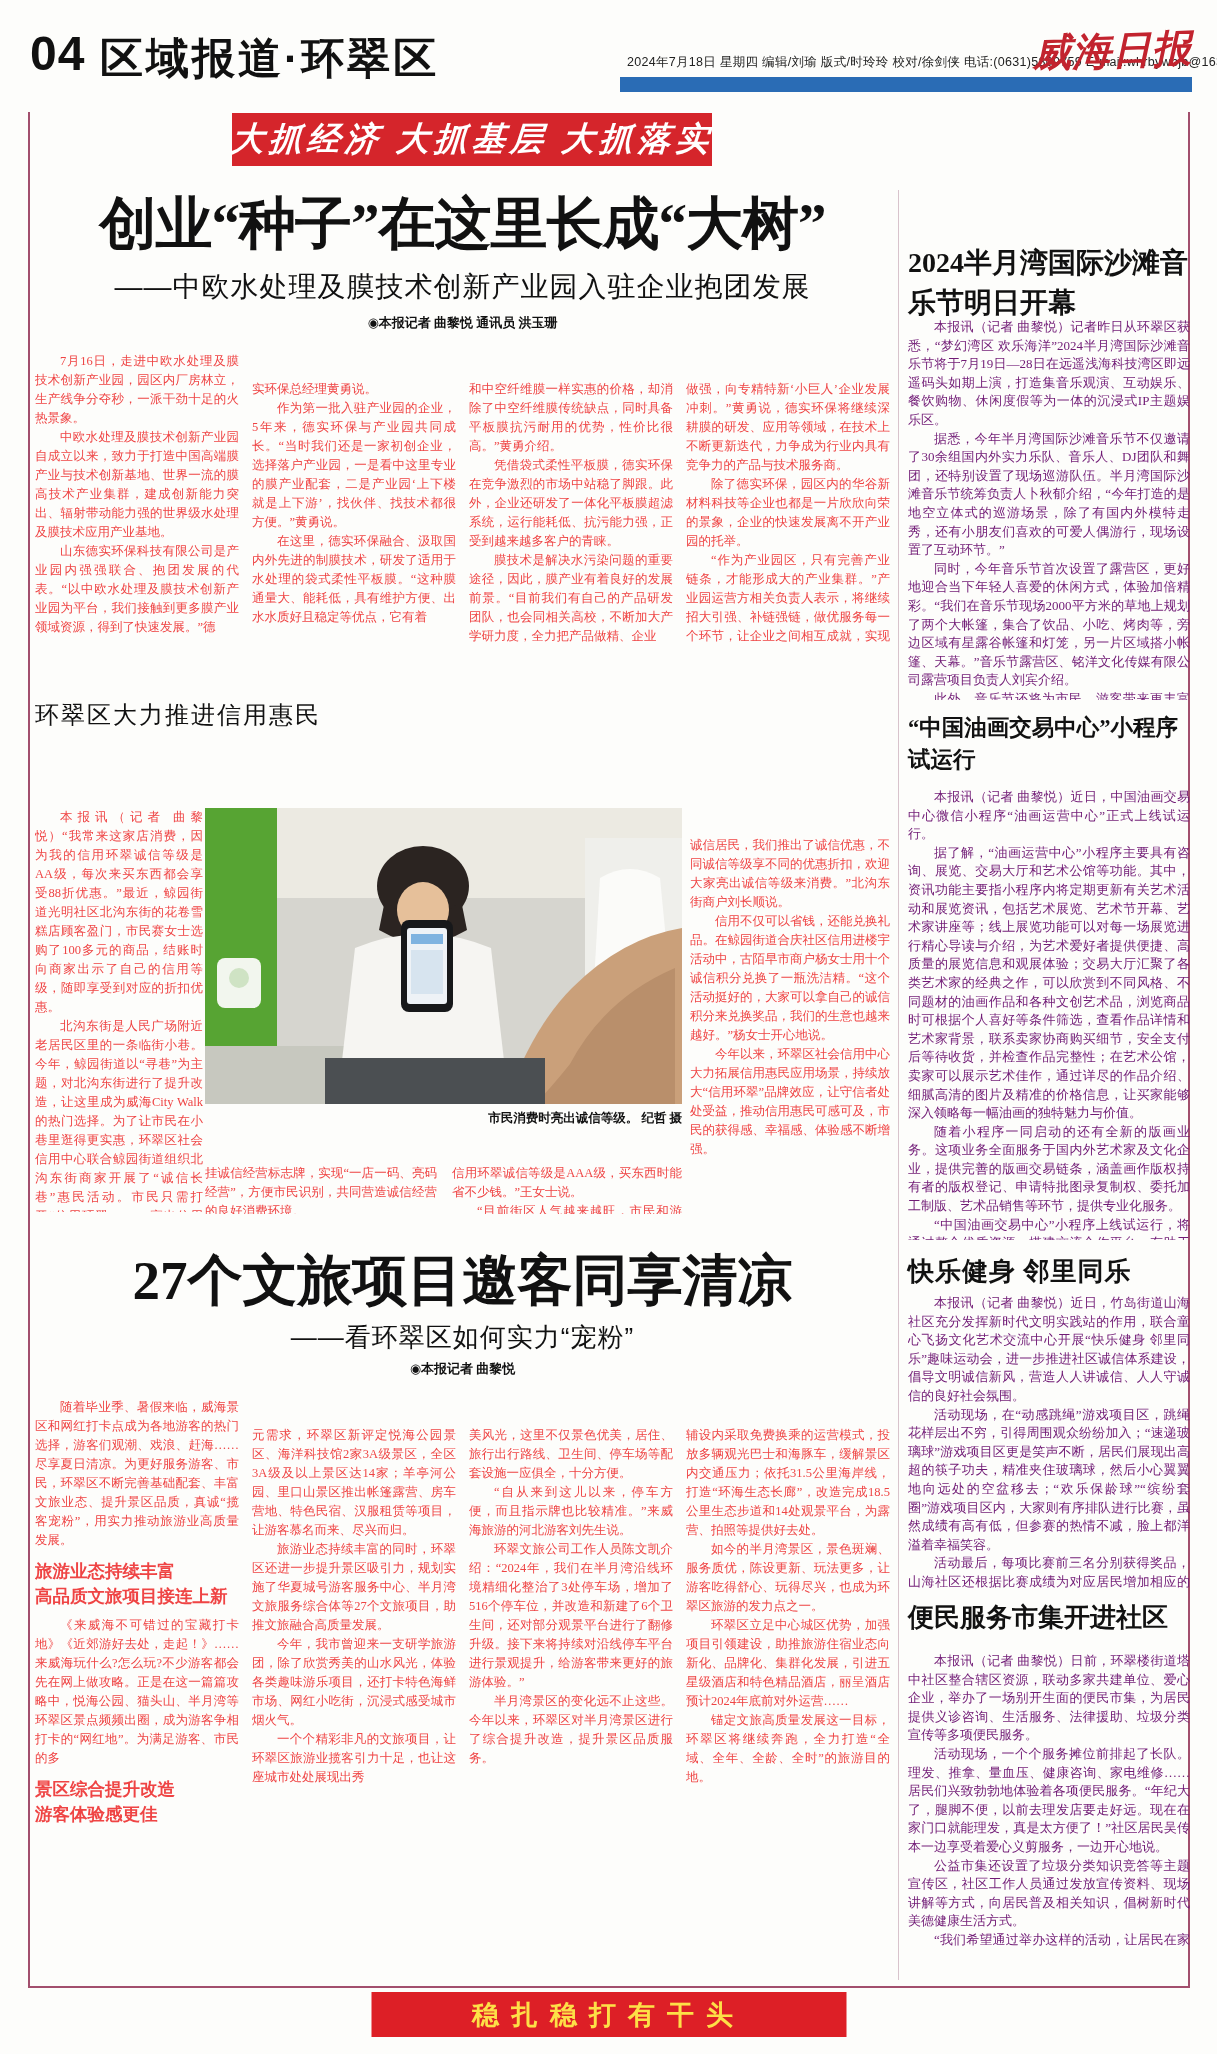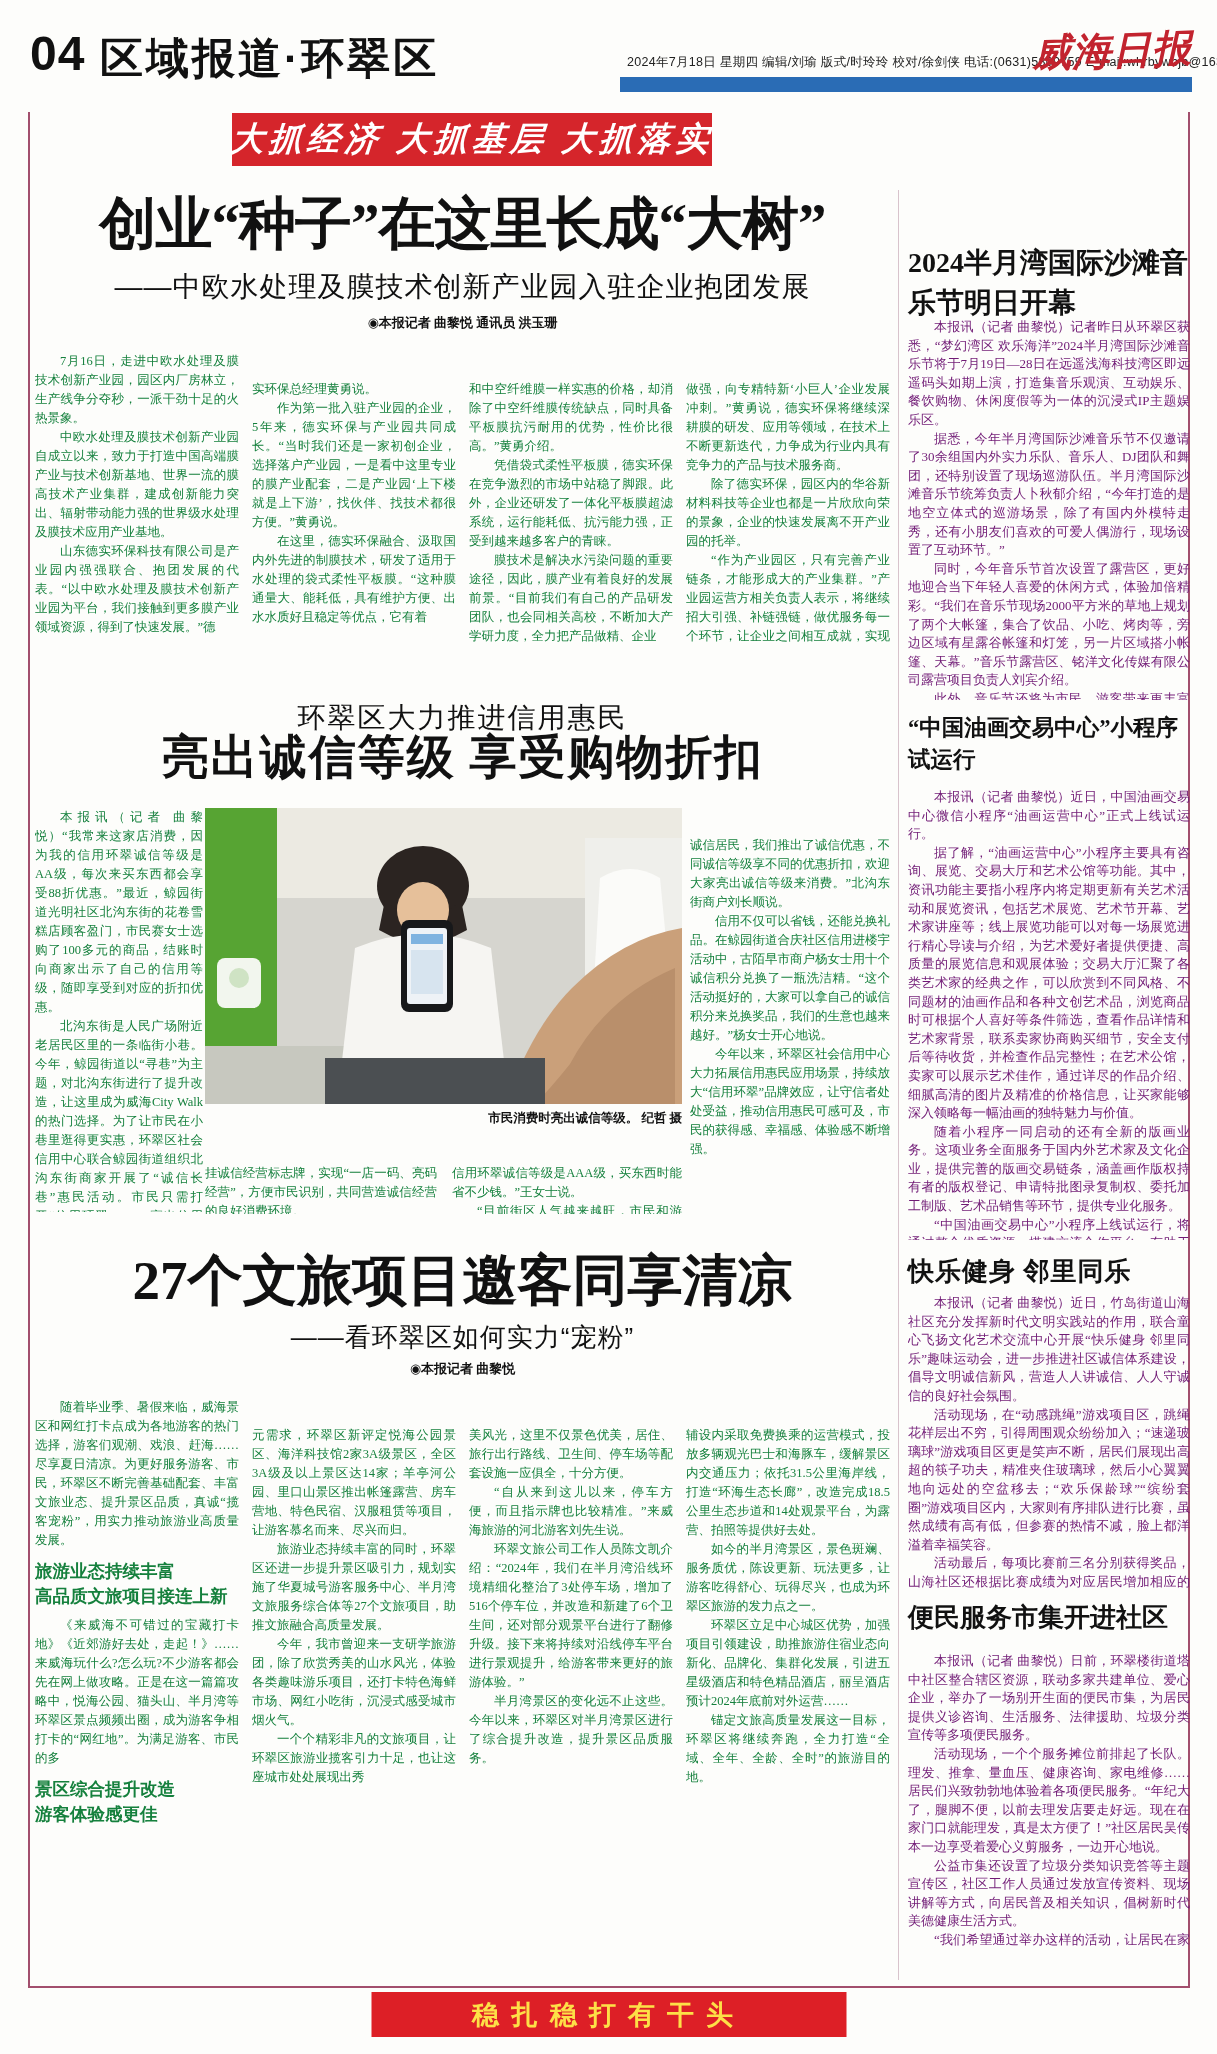--- a/index.html
+++ b/index.html
@@ -35,27 +35,27 @@
                  letter-spacing:5px; transform:skewX(-4deg); white-space:nowrap; }
 
   
   .lead-headline { left:35px; top:186px; width:855px; text-align:center; font-size:57px;
                    font-weight:900; letter-spacing:-1px; white-space:nowrap; }
   .lead-subhead  { left:35px; top:268px; width:855px; text-align:center; font-size:28px;
                    font-weight:400; letter-spacing:1px; }
   .byline { font-size:13px; font-weight:700; text-align:center; }
   .lead-byline { left:35px; top:314px; width:855px; }
 
-  .coltext { font-size:12.5px; line-height:19px; text-align:justify; overflow:hidden; color:#15803d; }
+  .coltext { font-size:12.5px; line-height:19px; text-align:justify; overflow:hidden; color:#ef4444; }
   .coltext p { text-indent:2em; }
   .coltext p.cont { text-indent:0;margin-top:28px; }
   .lead-col { top:352px; width:204px; height:292px; }
 
   
-  .mid-kicker   { left:35px; top:699px; width:855px; text-align:center; font-size:28px; letter-spacing:2px; }
+  .mid-kicker   { left:35px; top:699px; width:855px; font-size:24px; letter-spacing:2px; }
   .mid-headline { left:35px; top:726px; width:855px; text-align:center; font-size:47px; font-weight:900; letter-spacing:2px; }
   .mid-col-left  { left:35px;  top:808px; width:168px; height:404px; }
   .mid-col-right { left:690px; top:808px; width:200px; height:404px; }
   .photo-wrap { left:205px; top:808px; width:477px; height:296px; background:#c9c9c3; overflow:hidden; }
   .photo-caption { left:205px; top:1110px; width:477px; text-align:right; font-size:12.5px; font-weight:700; }
   .under-a { left:205px; top:1136px; width:232px; height:78px; }
   .under-b { left:452px; top:1136px; width:230px; height:78px; }
 
   
   .feat-headline { left:35px; top:1244px; width:855px; text-align:center; font-size:55px;
@@ -127,21 +127,20 @@
     <p>凭借袋式柔性平板膜，德实环保在竞争激烈的市场中站稳了脚跟。此外，企业还研发了一体化平板膜超滤系统，运行能耗低、抗污能力强，正受到越来越多客户的青睐。</p>
     <p>膜技术是解决水污染问题的重要途径，因此，膜产业有着良好的发展前景。“目前我们有自己的产品研发团队，也会同相关高校，不断加大产学研力度，全力把产品做精、企业</p>
   </div>
   <div class="abs coltext lead-col cx4">
     <p class="cont">做强，向专精特新‘小巨人’企业发展冲刺。”黄勇说，德实环保将继续深耕膜的研发、应用等领域，在技术上不断更新迭代，力争成为行业内具有竞争力的产品与技术服务商。</p>
     <p>除了德实环保，园区内的华谷新材料科技等企业也都是一片欣欣向荣的景象，企业的快速发展离不开产业园的托举。</p>
     <p>“作为产业园区，只有完善产业链条，才能形成大的产业集群。”产业园运营方相关负责人表示，将继续招大引强、补链强链，做优服务每一个环节，让企业之间相互成就，实现企业与产业园共同成长。</p>
   </div>
 
   <div class="abs mid-kicker sans">环翠区大力推进信用惠民</div>
-  <div class="abs mid-headline">亮出诚信等级 享受购物折扣</div>
 
   <div class="abs coltext mid-col-left">
     <p>本报讯（记者 曲黎悦）“我常来这家店消费，因为我的信用环翠诚信等级是AA级，每次来买东西都会享受88折优惠。”最近，鲸园街道光明社区北沟东街的花卷雪糕店顾客盈门，市民赛女士选购了100多元的商品，结账时向商家出示了自己的信用等级，随即享受到对应的折扣优惠。</p>
     <p>北沟东街是人民广场附近老居民区里的一条临街小巷。今年，鲸园街道以“寻巷”为主题，对北沟东街进行了提升改造，让这里成为威海City Walk的热门选择。为了让市民在小巷里逛得更实惠，环翠区社会信用中心联合鲸园街道组织北沟东街商家开展了“诚信长巷”惠民活动。市民只需打开“信用环翠”App，亮出信用等级，就可享受8—9折不同优惠。目前，已吸引诚信示范商户14家、三星商户10家，并在店铺门口悬</p>
   </div>
 
   <div class="abs photo-wrap">
     <svg width="477" height="296" viewBox="0 0 477 296">
       <rect x="0" y="0" width="477" height="296" fill="#d6d5cf"></rect>
       <rect x="0" y="0" width="477" height="90" fill="#eceae2"></rect>

